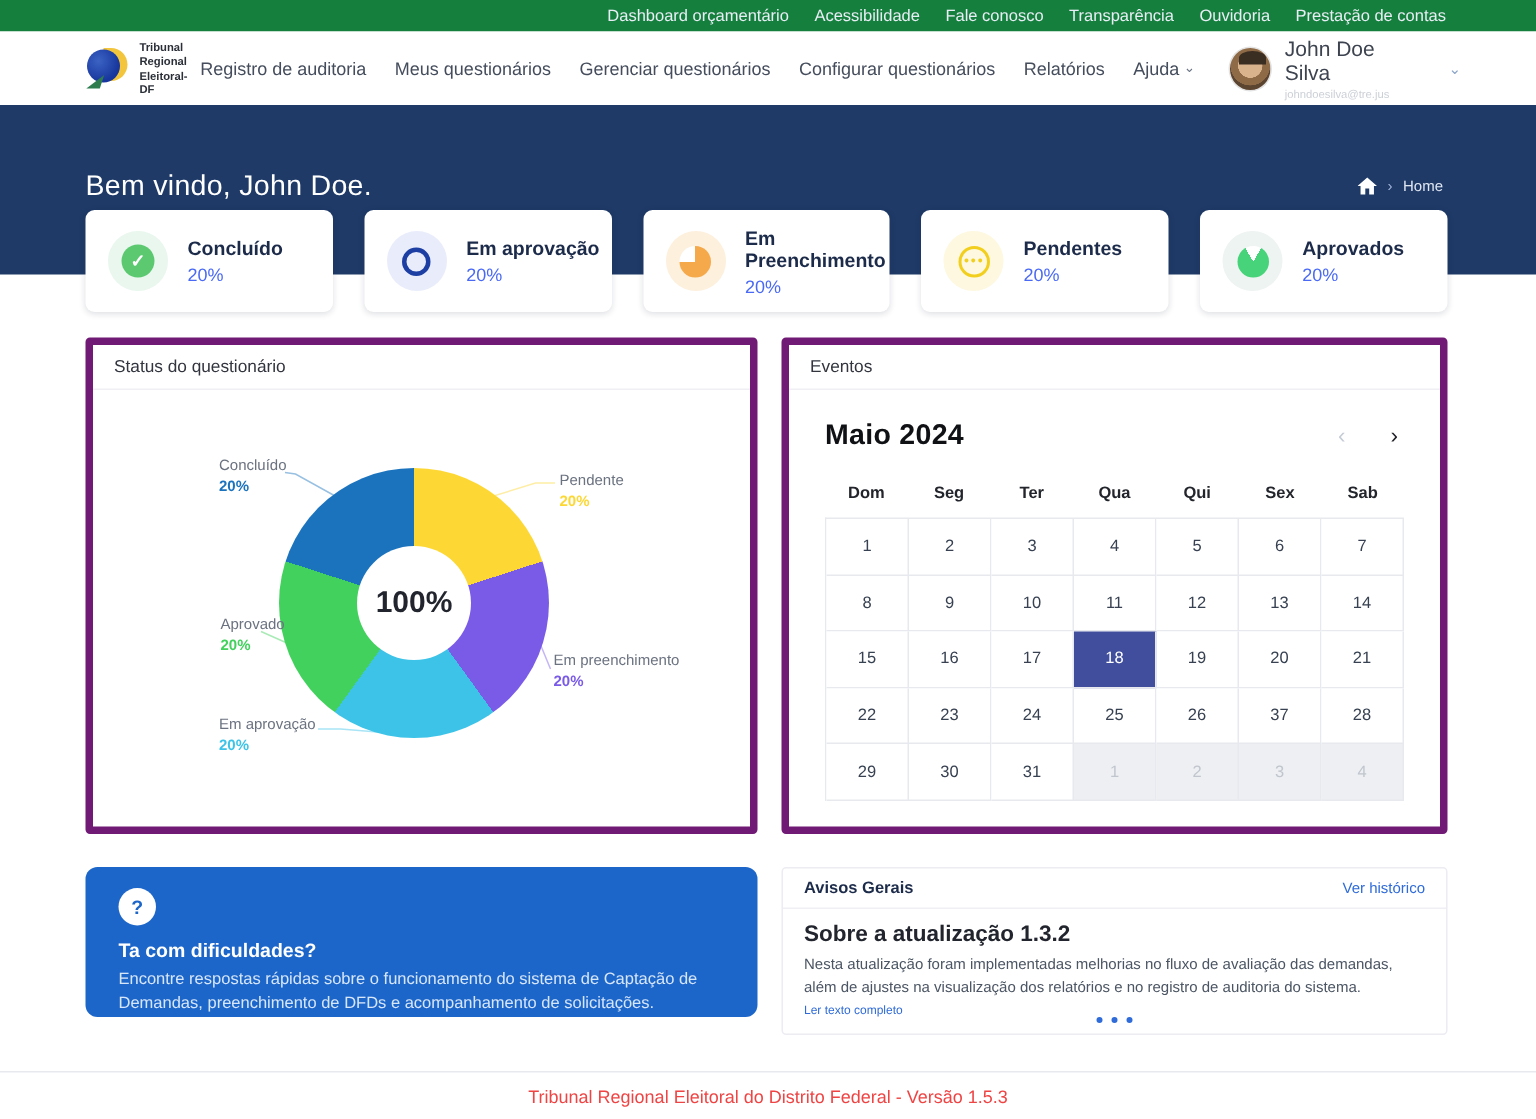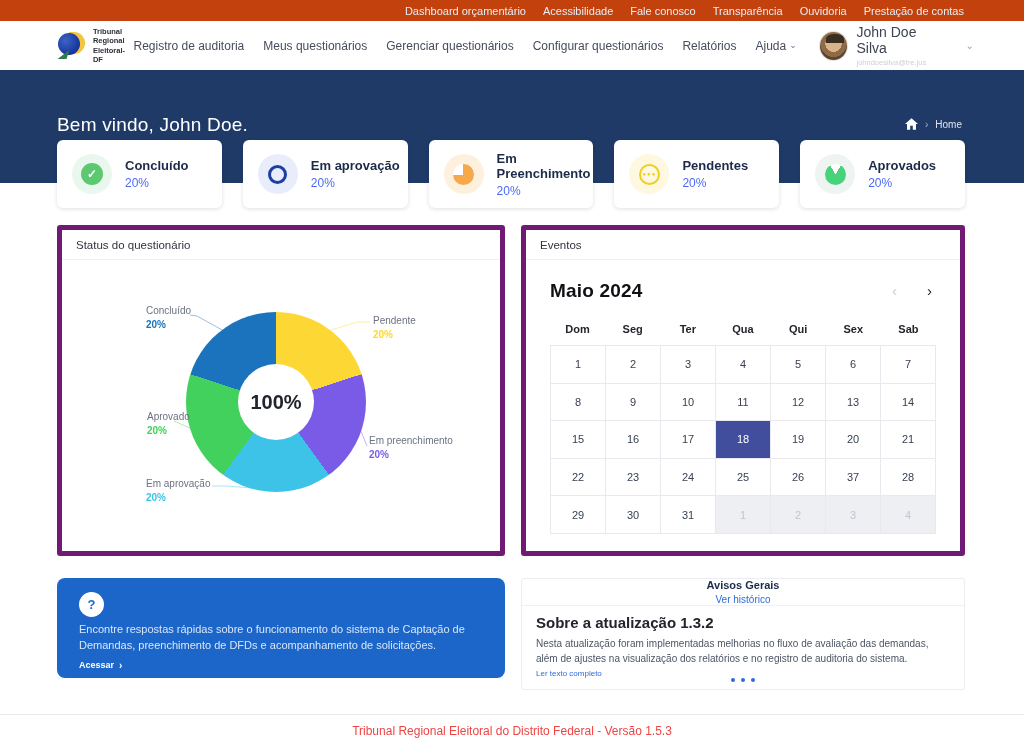--- a/index.html
+++ b/index.html
@@ -1,21 +1,21 @@
 <!DOCTYPE html>
 <html><head>
 <meta charset="utf-8">
 <style>
   * { margin:0; padding:0; box-sizing:border-box; }
   html,body { width:1024px; height:746px; }
   body { font-family:"Liberation Sans", sans-serif; background:#fff; position:relative; overflow:hidden; }
   .abs { position:absolute; }
 
   
-  #topbar { left:0; top:0; width:1024px; height:21px; background:#c2410c;
+  #topbar { left:0; top:0; width:1024px; height:21px; background:#15803d;
             display:flex; align-items:center; justify-content:flex-end; gap:17px; padding-right:60px; }
   .tb-link { color:#e9edf6; font-size:11px; cursor:pointer; white-space:nowrap; }
 
   
   #header { left:0; top:21px; width:1024px; height:49px; background:#fff;
             display:flex; align-items:center; }
   #logo { margin-left:57px; display:flex; align-items:center; gap:7px; cursor:pointer; }
   .logo-mark { width:30px; height:28px; position:relative; }
   .logo-globe { position:absolute; left:1px; top:1px; width:22px; height:22px; border-radius:50%;
                 background:radial-gradient(circle at 35% 35%, #3b63c4, #17359c 70%); z-index:2; }
@@ -102,21 +102,21 @@
   .help-qmark { width:25px; height:25px; border-radius:50%; background:#fff; color:#1c66c9;
                 display:flex; align-items:center; justify-content:center; font-size:13px; font-weight:700; }
   .help-title { margin-top:9px; color:#ffffff; font-size:13px; font-weight:600; }
   .help-body { margin-top:5px; color:#d8e6fa; font-size:11px; line-height:1.45; max-width:400px; }
   .help-cta { margin-top:6px; color:#ffffff; font-size:9px; font-weight:600; display:flex; align-items:center; gap:5px; }
   .help-cta .cta-arrow { font-size:10px; }
 
   
   #notices { left:521px; top:578px; width:444px; height:112px; background:#fff; border:1px solid #ececf2; border-radius:3px; }
   .not-head { height:27px; display:flex; align-items:center; justify-content:space-between;
-              padding:0 14px; border-bottom:1px solid #f0f0f4;flex-direction:column; }
+              padding:0 14px; border-bottom:1px solid #f0f0f4; }
   .not-head-title { font-size:11px; font-weight:700; color:#1c2b4a; }
   .not-history { font-size:10px; color:#2f6bd9; cursor:pointer; }
   .not-body { padding:8px 14px 0 14px; }
   .not-title { font-size:15px; font-weight:600; color:#23252e; }
   .not-text { margin-top:5px; font-size:10px; color:#4b5563; line-height:1.5; }
   .not-more { margin-top:3px; font-size:8px; color:#2f6bd9; cursor:pointer; }
   #not-dots { position:absolute; left:0; right:0; bottom:7px; display:flex; justify-content:center; gap:6px; }
   .dot { width:4px; height:4px; border-radius:50%; background:#2f6bd9; cursor:pointer; }
 
   
@@ -338,20 +338,21 @@
         <div class="cal-cell adj">1</div>
         <div class="cal-cell adj">2</div>
         <div class="cal-cell adj">3</div>
         <div class="cal-cell adj">4</div>
       </div>
   </div>
 </div>
 
 <div id="help-card" class="abs">
   <div class="help-qmark">?</div>
+  <div class="help-title">Ta com dificuldades?</div>
   <div class="help-body">Encontre respostas rápidas sobre o funcionamento do sistema de Captação de Demandas, preenchimento de DFDs e acompanhamento de solicitações.</div>
   <div class="help-cta">
     <span>Acessar</span>
     <span class="cta-arrow">›</span>
   </div>
 </div>
 
 <div id="notices" class="abs">
   <div class="not-head">
     <span class="not-head-title">Avisos Gerais</span>

